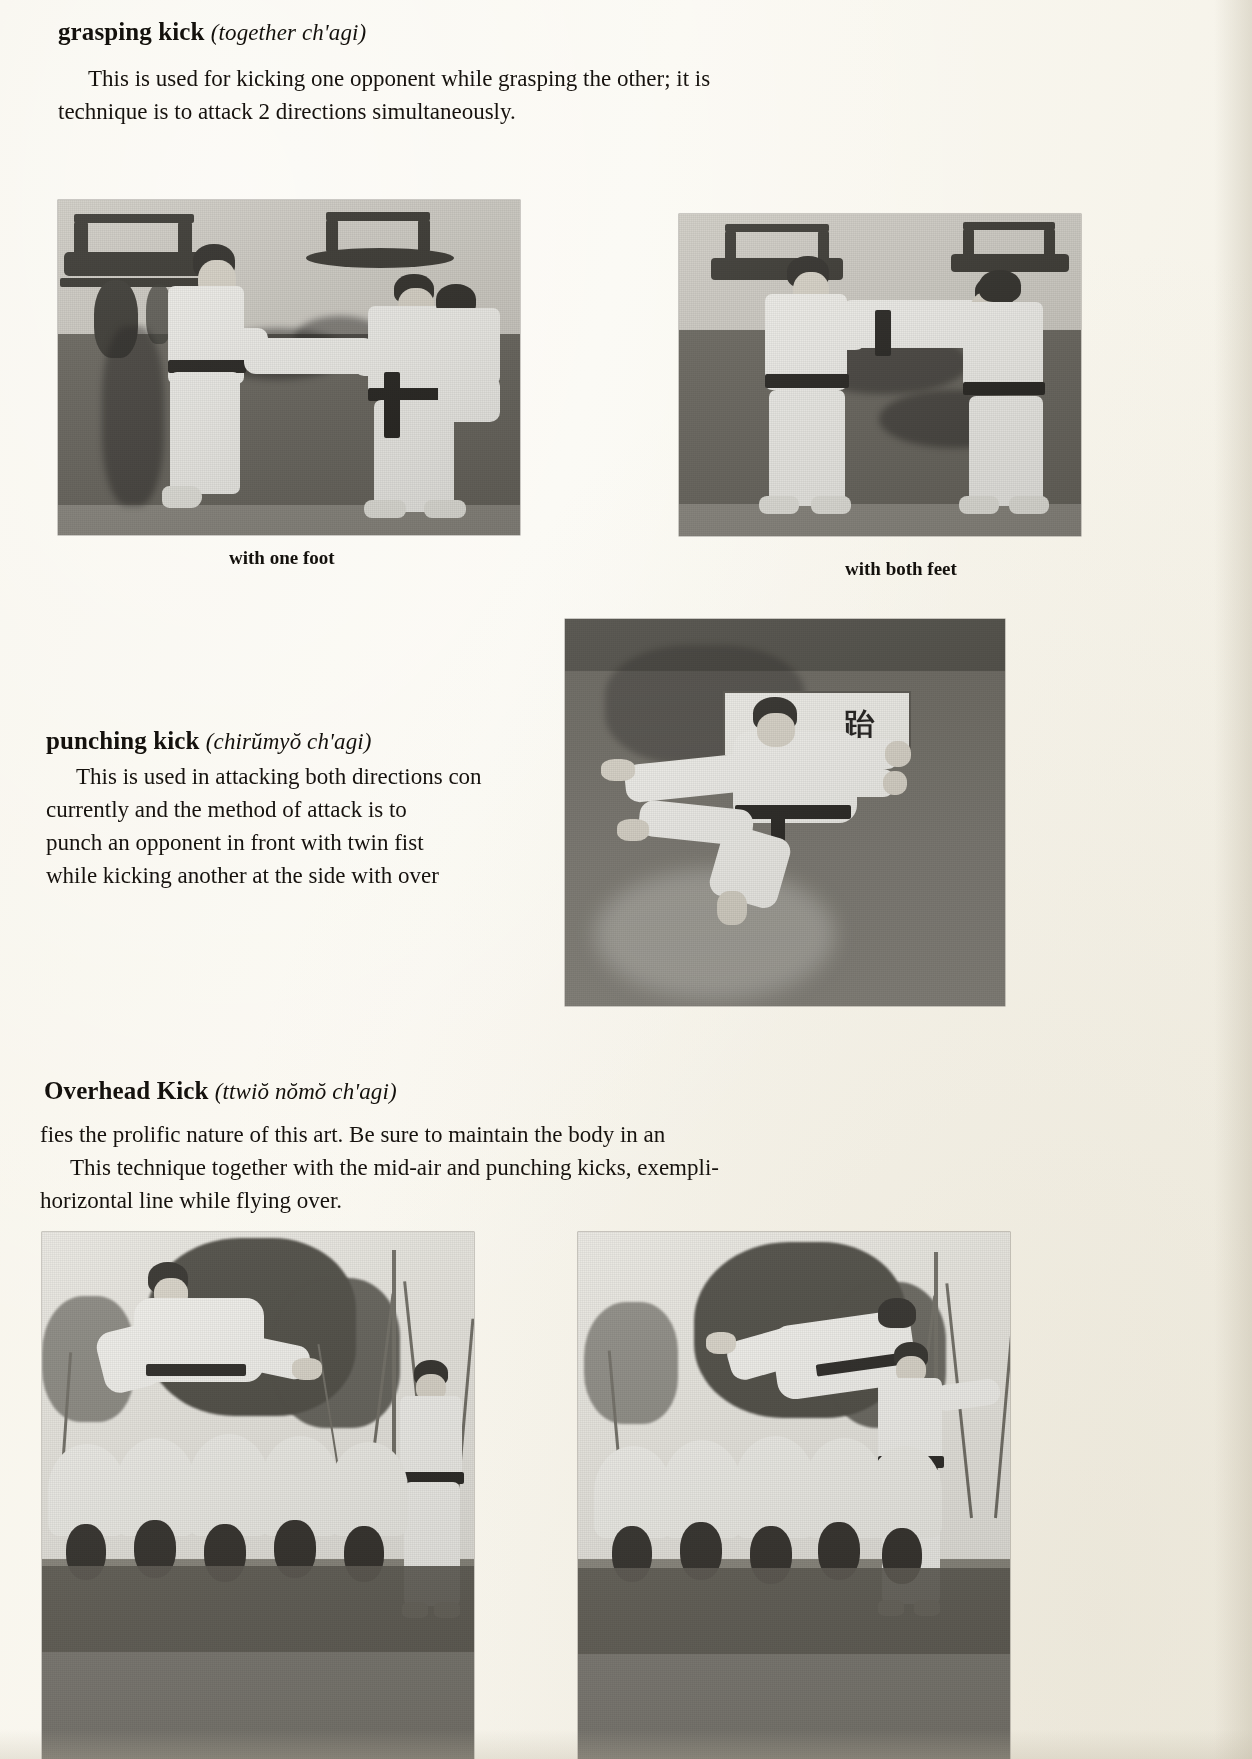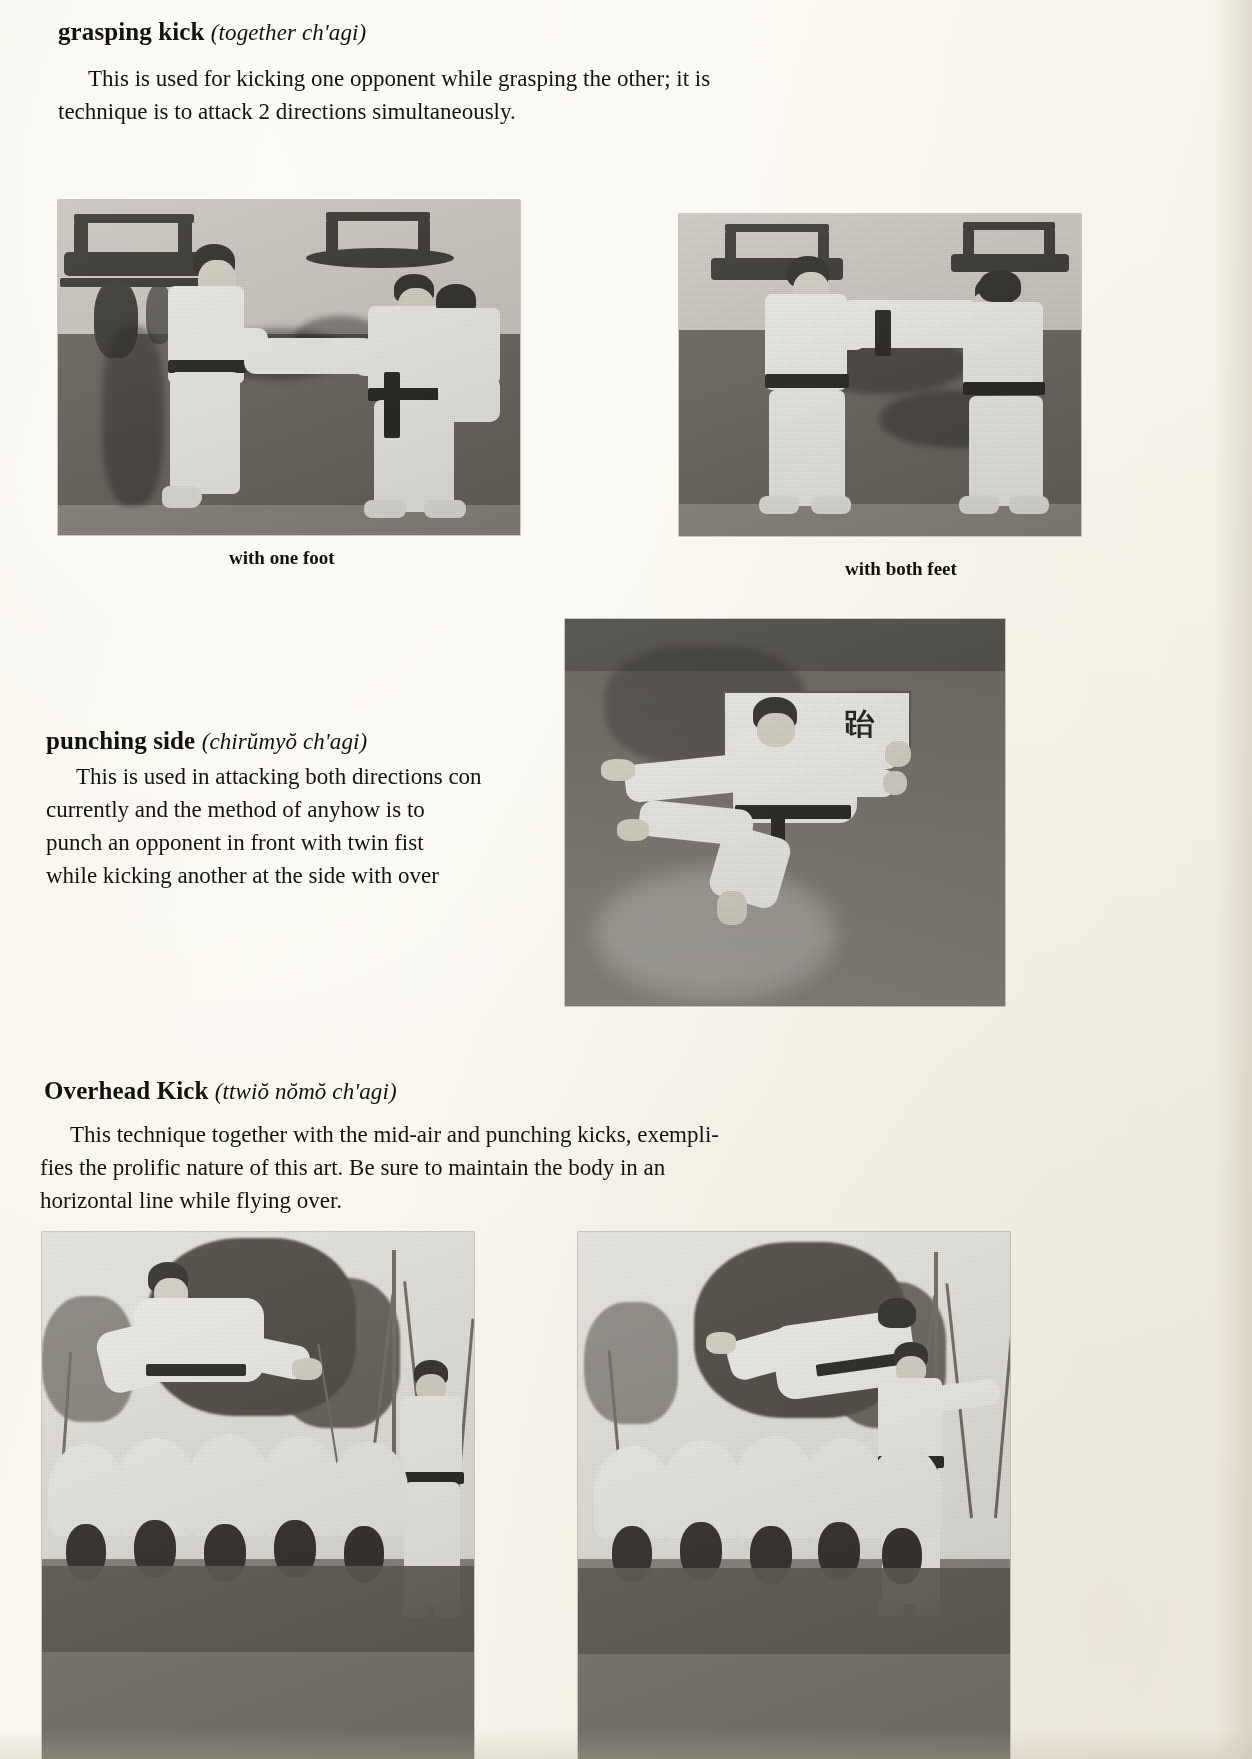--- a/index.html
+++ b/index.html
@@ -227,27 +227,27 @@
 
       <div class="tint"></div>
       <div class="grain-ov"></div>
     </div>
   </div>
 
   <div class="caption" style="left:229px; top:547px;">with one foot</div>
   <div class="caption" style="left:845px; top:558px;">with both feet</div>
 
   <div class="heading" style="left:46px; top:727px;">
-    <span>punching side</span>
+    <span>punching kick</span>
     <span class="romaji">(chirŭmyŏ ch'agi)</span>
   </div>
 
   <div class="para" style="left:46px; top:760px; width:440px;">
     <span class="ln indent">This is used in attacking both directions con</span>
-    <span class="ln">currently  and  the  method  of  anyhow  is  to</span>
+    <span class="ln">currently  and  the  method  of  attack  is  to</span>
     <span class="ln">punch  an  opponent  in front  with  twin  fist</span>
     <span class="ln">while kicking another  at  the side with  over</span>
   </div>
 
   <div class="photo" style="left:565px; top:619px; width:440px; height:387px; background:#6b6860;">
     <div class="ph-inner">
       <div style="position:absolute;inset:0;background:linear-gradient(175deg,#5f5c55 0%,#6b6860 28%,#7d7a72 60%,#8e8b83 100%);"></div>
       <div style="position:absolute;left:0;right:0;top:0;height:52px;background:#4b4942;"></div>
       <div class="shadow-blob" style="left:40px; top:26px; width:200px; height:120px; border-radius:42%; opacity:.8;"></div>
       <div class="shadow-blob" style="left:30px; top:250px; width:240px; height:130px; background:rgba(240,238,232,.30); filter:blur(10px);"></div>
@@ -281,22 +281,22 @@
       <div class="grain-ov"></div>
     </div>
   </div>
 
   <div class="heading" style="left:44px; top:1077px;">
     <span>Overhead Kick</span>
     <span class="romaji">(ttwiŏ nŏmŏ ch'agi)</span>
   </div>
 
   <div class="para" style="left:40px; top:1118px; width:710px;">
+    <span class="ln">fies the prolific nature of  this  art.  Be sure to  maintain the  body in an</span>
     <span class="ln indent">This technique together with the mid-air and punching kicks, exempli-</span>
-    <span class="ln">fies the prolific nature of  this  art.  Be sure to  maintain the  body in an</span>
     <span class="ln">horizontal line while flying over.</span>
   </div>
 
   <div class="photo" style="left:42px; top:1232px; width:432px; height:527px; background:#8b8880;">
     <div class="ph-inner">
       <div class="sky"></div>
       <div class="ground"></div>
       <div class="treemass" style="left:104px; top:6px;   width:210px; height:178px;"></div>
       <div class="treemass" style="left:230px; top:46px;  width:128px; height:150px; opacity:.85;"></div>
       <div class="treemass" style="left:0px;   top:64px;  width:92px;  height:126px; opacity:.6;"></div>

